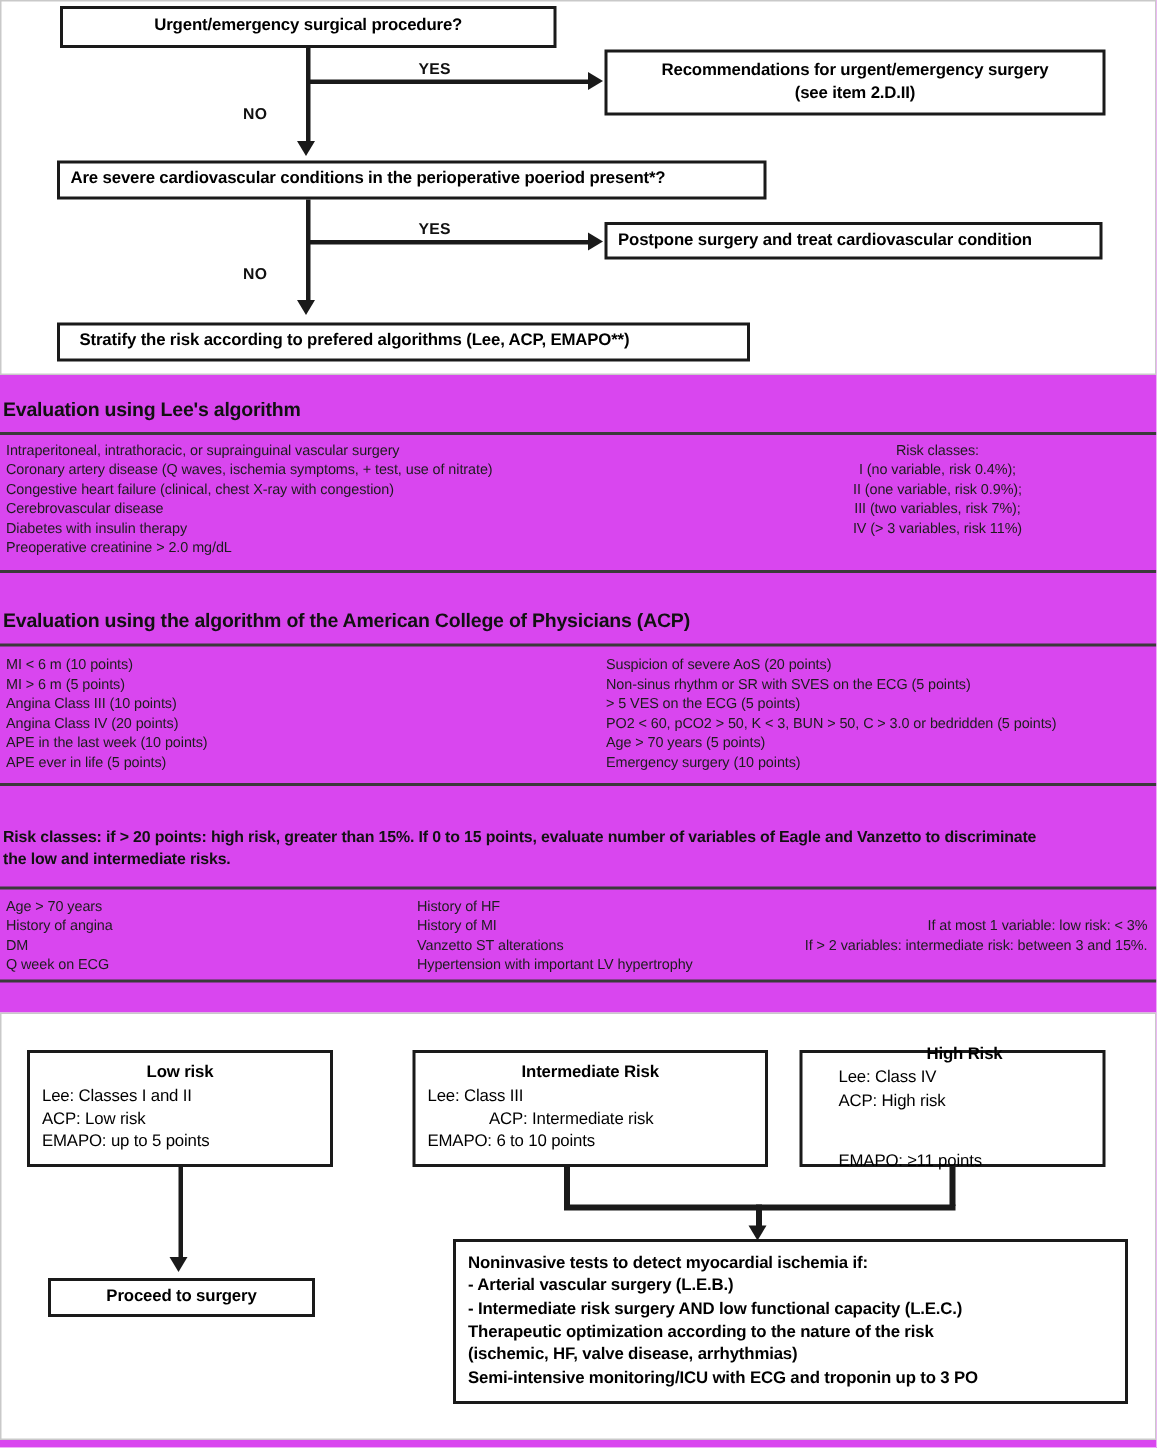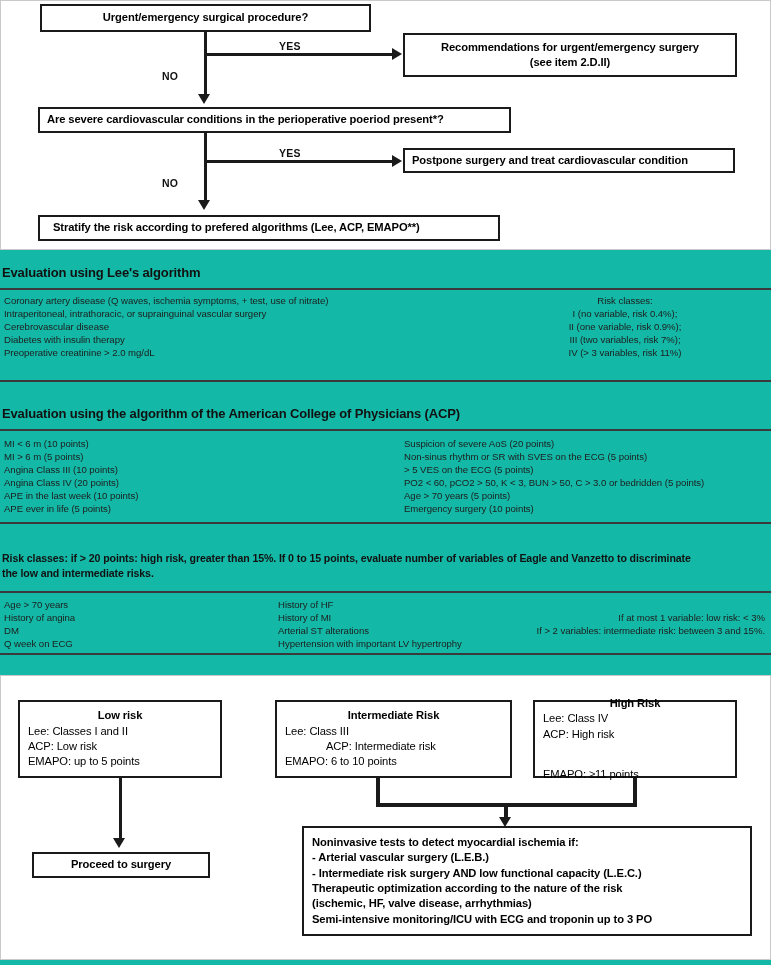--- a/index.html
+++ b/index.html
@@ -6,21 +6,21 @@
   body{
     font-family:"Liberation Sans","DejaVu Sans",sans-serif;
     color:#000;
     -webkit-font-smoothing:antialiased;
   }
   #page{
     position:relative;
     width:771px;
     height:965px;
     overflow:hidden;
-    background:#14b8a6;
+    background:#d946ef;
   }
 
   
   .frame{
     position:absolute;
     border:1px solid #c9c9c9;
     background:#fff;
     box-sizing:border-box;
   }
 
@@ -145,22 +145,23 @@
   </div>
 
   <div class="fbox left" style="left:38px;top:215px;width:462px;height:26px;padding-left:13px;">
     <span class="ln">Stratify the risk according to prefered algorithms (Lee, ACP, EMAPO**)</span>
   </div>
 
   <div class="sec-title" style="left:2px;top:265px;">Evaluation using Lee's algorithm</div>
   <div class="rule" style="top:288px;"></div>
 
   <div class="body-text" style="left:4px;top:294px;">
+    <span class="ln">Intraperitoneal, intrathoracic, or suprainguinal vascular surgery</span>
     <span class="ln">Coronary artery disease (Q waves, ischemia symptoms, + test, use of nitrate)</span>
-    <span class="ln">Intraperitoneal, intrathoracic, or suprainguinal vascular surgery</span>
+    <span class="ln">Congestive heart failure (clinical, chest X-ray with congestion)</span>
     <span class="ln">Cerebrovascular disease</span>
     <span class="ln">Diabetes with insulin therapy</span>
     <span class="ln">Preoperative creatinine &gt; 2.0 mg/dL</span>
   </div>
 
   <div class="body-text c" style="left:510px;top:294px;width:230px;">
     <span class="ln">Risk classes:</span>
     <span class="ln">I (no variable, risk 0.4%);</span>
     <span class="ln">II (one variable, risk 0.9%);</span>
     <span class="ln">III (two variables, risk 7%);</span>
@@ -202,21 +203,21 @@
   <div class="body-text" style="left:4px;top:598px;">
     <span class="ln">Age &gt; 70 years</span>
     <span class="ln">History of angina</span>
     <span class="ln">DM</span>
     <span class="ln">Q week on ECG</span>
   </div>
 
   <div class="body-text" style="left:278px;top:598px;">
     <span class="ln">History of HF</span>
     <span class="ln">History of MI</span>
-    <span class="ln">Arterial ST alterations</span>
+    <span class="ln">Vanzetto ST alterations</span>
     <span class="ln">Hypertension with important LV hypertrophy</span>
   </div>
 
   <div class="body-text r" style="left:455px;top:611px;width:310px;">
     <span class="ln">If at most 1 variable: low risk: &lt; 3%</span>
     <span class="ln">If &gt; 2 variables: intermediate risk: between 3 and 15%.</span>
   </div>
 
   <div class="rule" style="top:653px;"></div>
 
@@ -229,21 +230,21 @@
     <span class="ln" style="font-weight:normal;">EMAPO: up to 5 points</span>
   </div>
 
   <div class="fbox left" style="left:275px;top:700px;width:237px;height:78px;padding-left:8px;">
     <span class="ln" style="align-self:center;text-align:center;width:100%;margin-left:-8px;">Intermediate Risk</span>
     <span class="ln" style="font-weight:normal;">Lee: Class III</span>
     <span class="ln" style="font-weight:normal;margin-left:41px;">ACP: Intermediate risk</span>
     <span class="ln" style="font-weight:normal;">EMAPO: 6 to 10 points</span>
   </div>
 
-  <div class="fbox left" style="left:533px;top:700px;width:204px;height:78px;padding-left:8px;">
+  <div class="fbox left" style="left:533px;top:700px;width:204px;height:78px;padding-left:24px;">
     <span class="ln" style="align-self:center;text-align:center;width:100%;margin-left:-8px;">High Risk</span>
     <span class="ln" style="font-weight:normal;">Lee: Class IV</span>
     <span class="ln" style="font-weight:normal;">ACP: High risk</span>
     <span class="ln" style="font-weight:normal;margin-top:25px;">EMAPO: ≥11 points</span>
   </div>
 
   <div class="vline" style="left:119px;top:778px;width:3px;height:62px;"></div>
   <div class="arrow-down" style="left:113px;top:838px;"></div>
 
   <div class="fbox center" style="left:32px;top:852px;width:178px;height:26px;">

